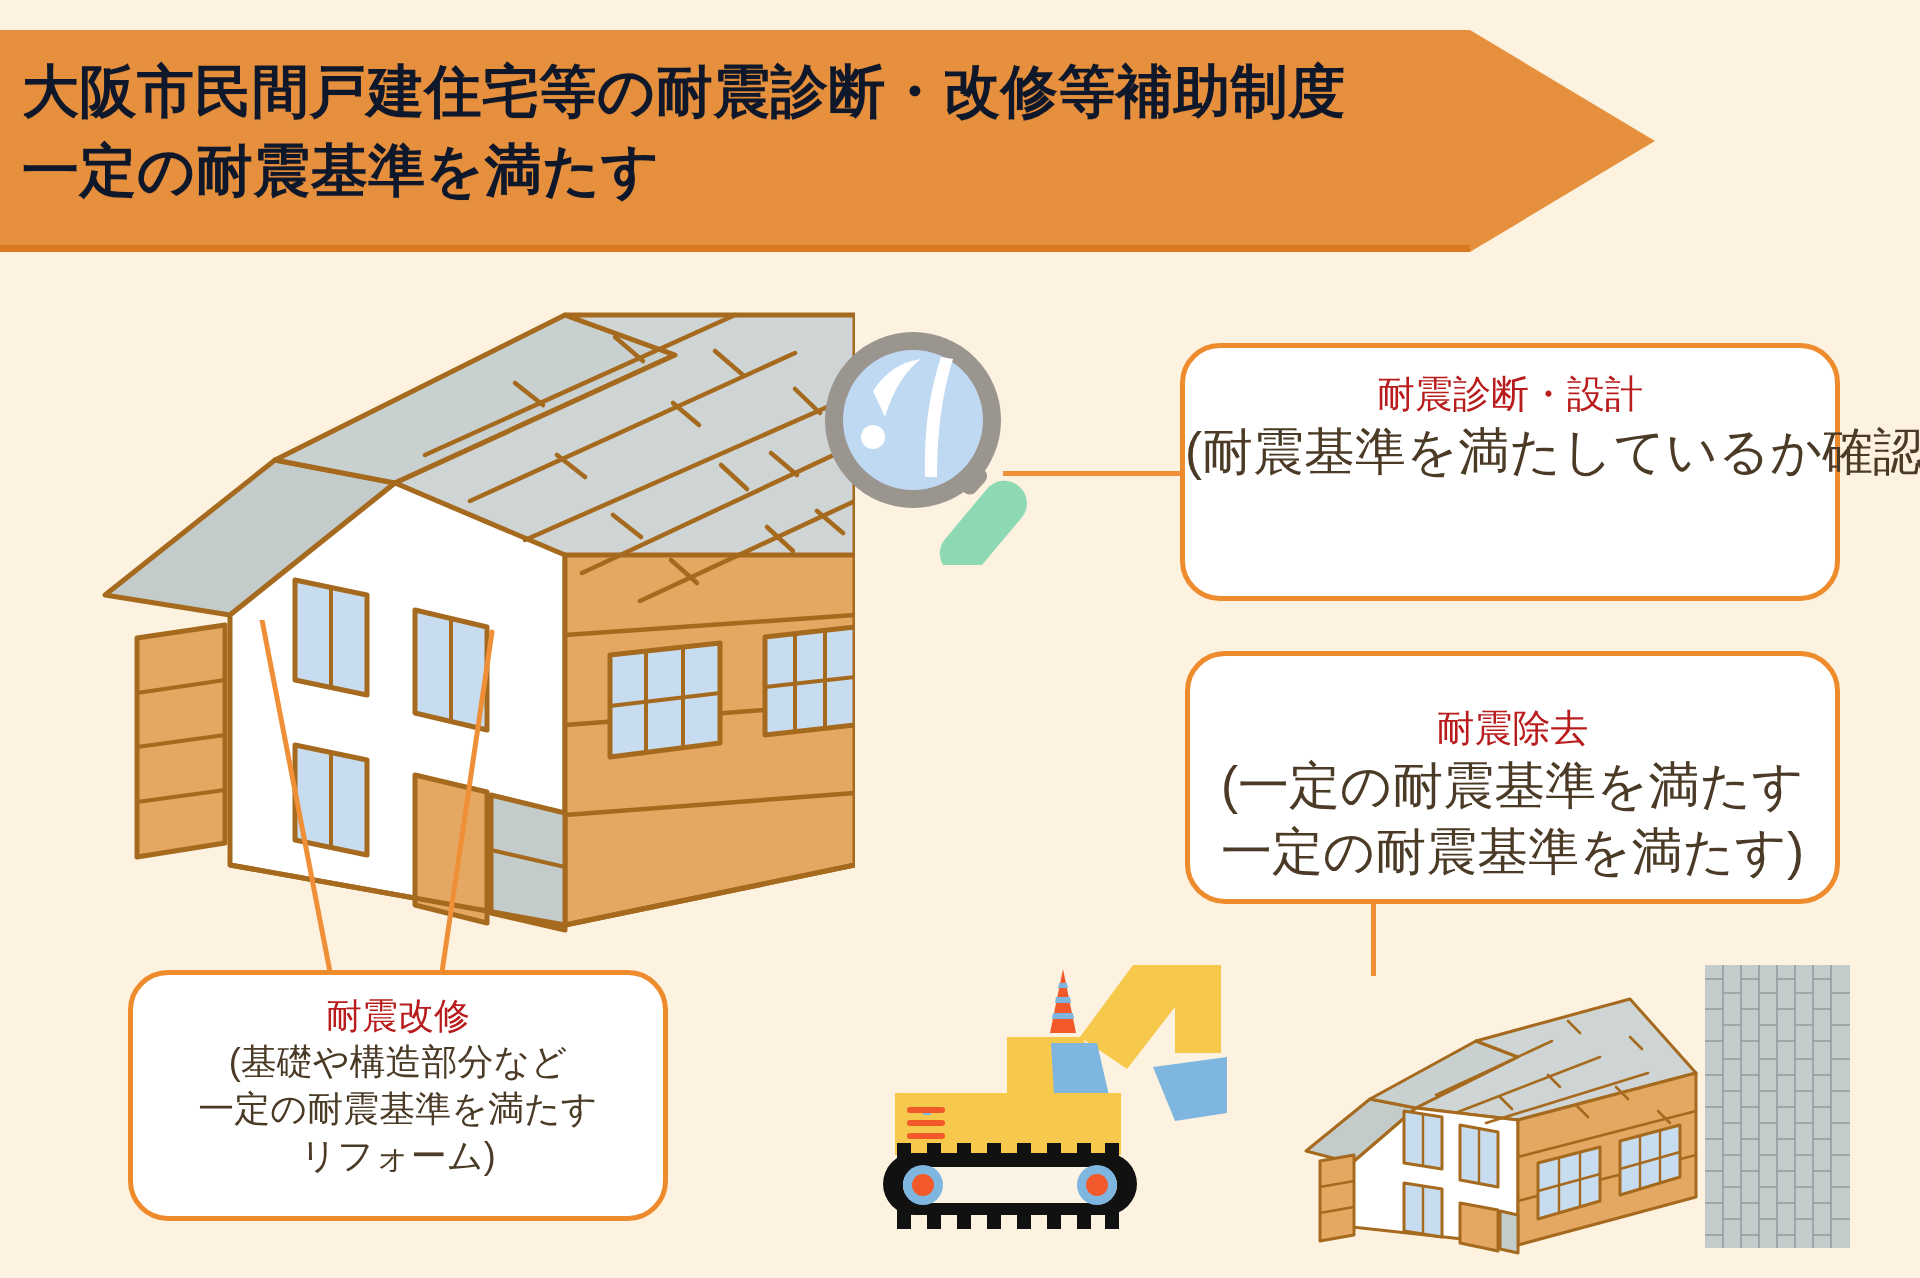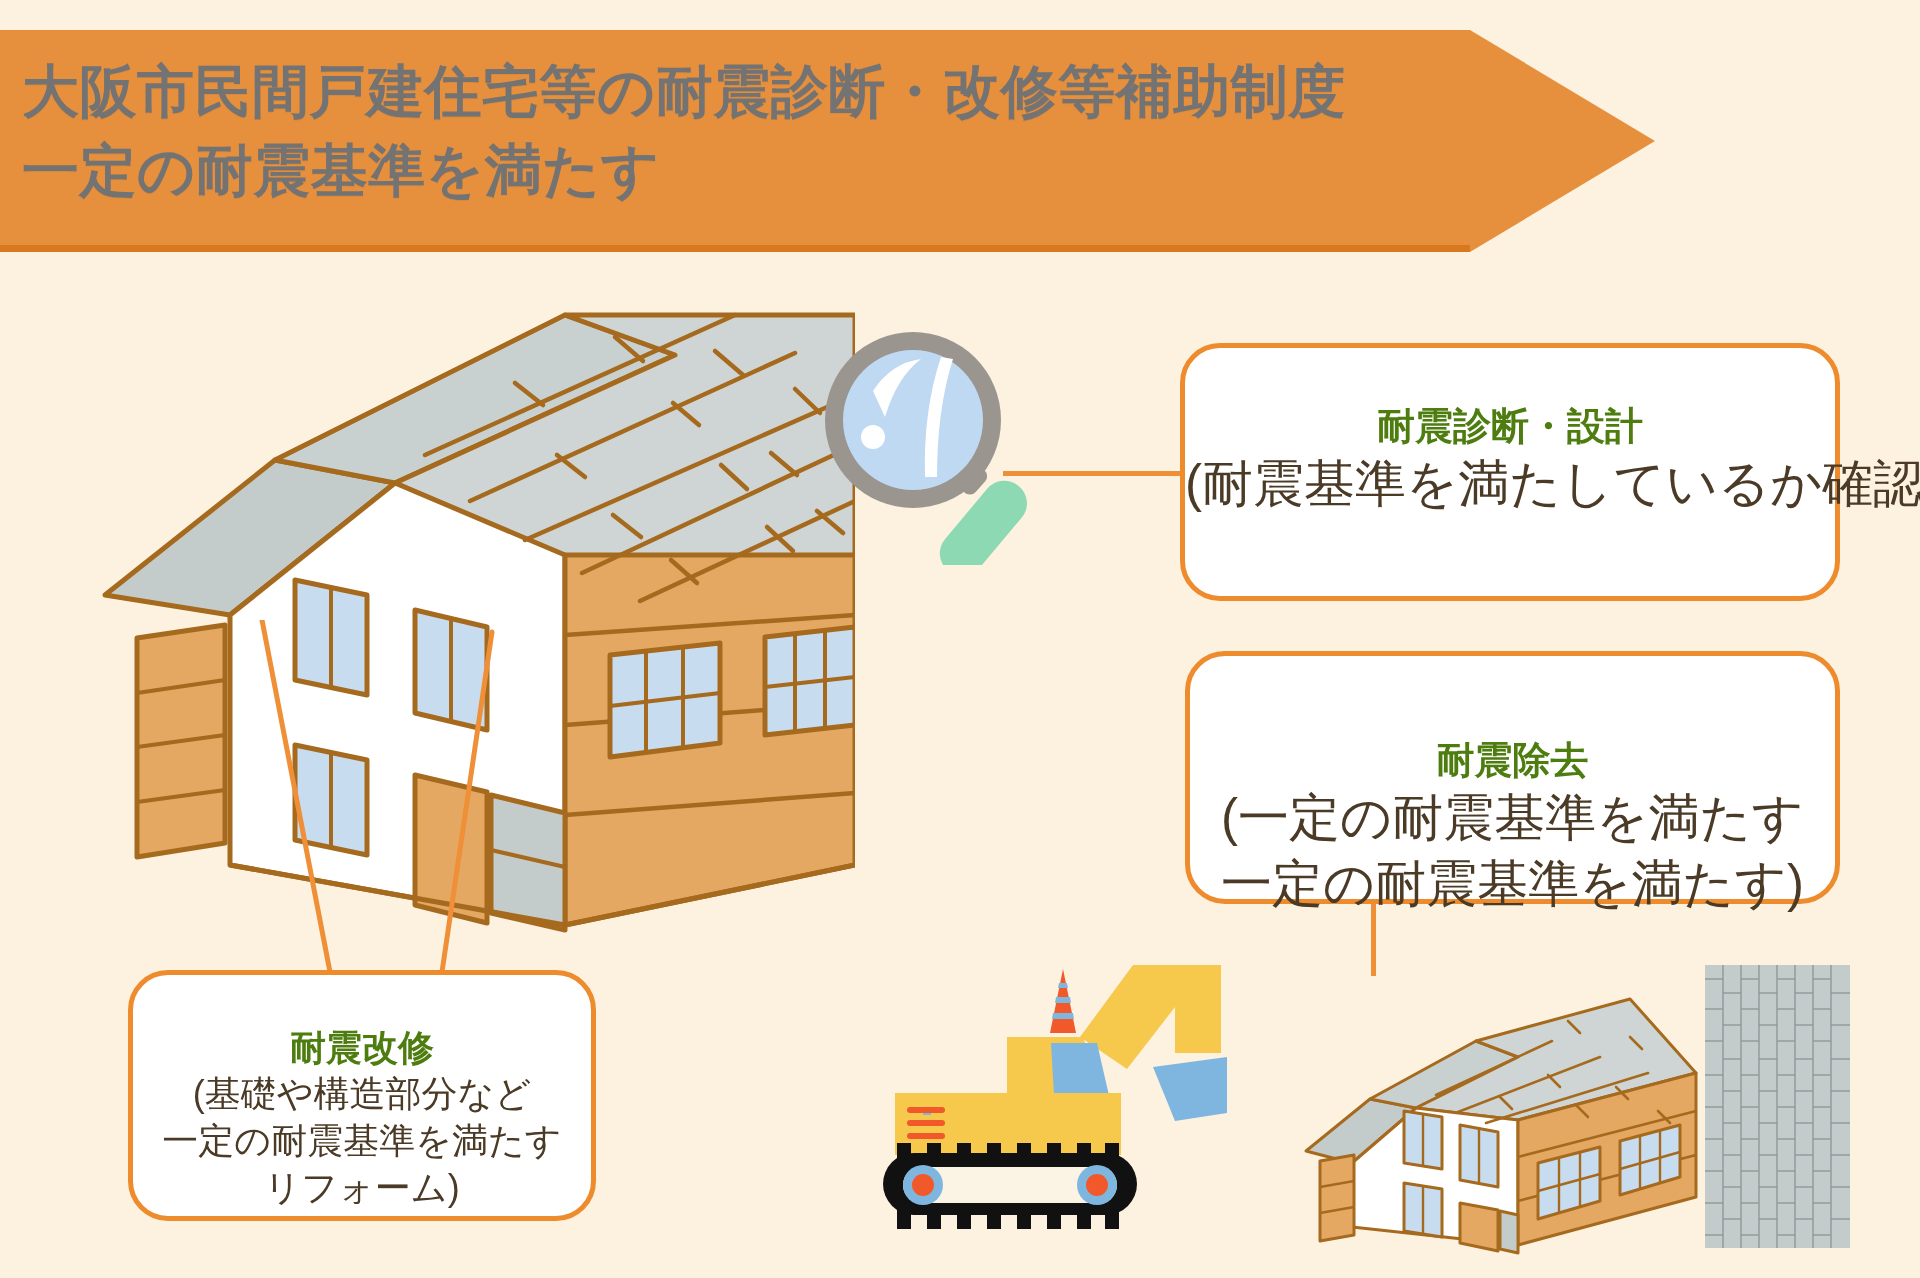--- a/index.html
+++ b/index.html
@@ -28,58 +28,57 @@
   }
   .banner .ribbon-shade {
     position: absolute; left: 0; bottom: 0;
     width: 1470px; height: 7px;
     background: #D8781F;
   }
   .banner-text {
     position: absolute;
     left: 22px; top: 22px;
     width: 1400px;
-    color: #737373;
+    color: #0f172a;
     font-size: 57px;
     font-weight: bold;
     line-height: 1.38;
     letter-spacing: 0.5px;
     text-shadow: 0 1px 0 rgba(0,0,0,0.05);
   }
   .banner-text .line { display: block; white-space: nowrap; }
 
   
   .callout {
     position: absolute;
     background: #FFFFFF;
     border: 5px solid #EE8B2D;
     border-radius: 40px;
     text-align: center;
     color: #3F3222;
   }
   .callout .title {
     display: block;
-    font-weight: bold;
+    font-weight: normal;
     font-size: 38px;
     line-height: 1.28;
-    color: #4d7c0f;
+    color: #b91c1c;
     white-space: nowrap;
-    margin-top: 32px;
   }
   .callout .body-line {
     display: block;
     font-size: 51px;
     line-height: 1.3;
     color: #4A3A26;
     white-space: nowrap;
   }
 
   #callout-diagnosis { left: 1180px; top: 343px; width: 660px; height: 258px; padding-top: 22px; }
   #callout-removal   { left: 1185px; top: 651px; width: 655px; height: 253px; padding-top: 48px; }
-  #callout-retrofit  { left: 128px;  top: 970px; width: 468px; height: 251px; padding-top: 18px; }
+  #callout-retrofit  { left: 128px;  top: 970px; width: 540px; height: 251px; padding-top: 18px; }
   #callout-retrofit .title,
   #callout-retrofit .body-line { font-size: 36px; }
 
   
   .connector { position: absolute; background: #EF8F37; }
   #conn-mag-box { left: 1003px; top: 471px; width: 180px; height: 5px; }
   #conn-box-smallhouse { left: 1371px; top: 904px; width: 5px; height: 72px; }
 
   
   .svg-layer { position: absolute; }

